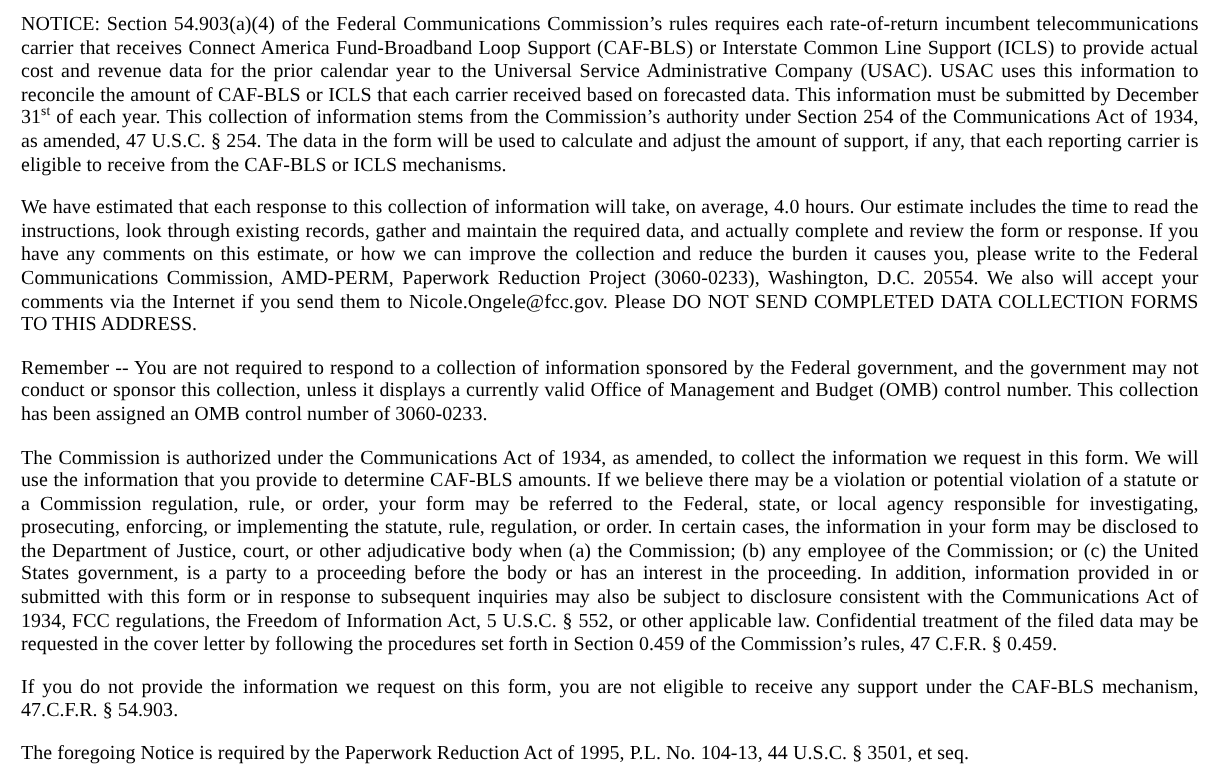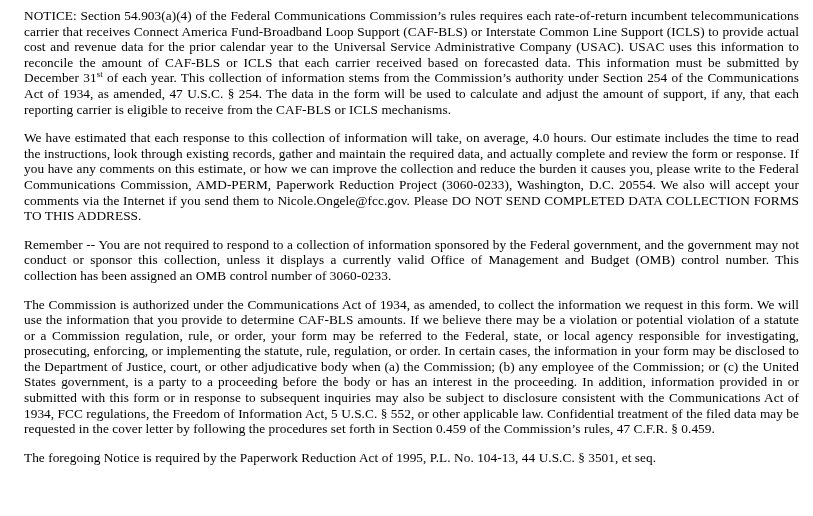--- a/index.html
+++ b/index.html
@@ -11,21 +11,21 @@
     height: 516px;
     background: #ffffff;
     font-family: "Liberation Serif", serif;
     color: #000000;
     overflow: hidden;
   }
   .page {
     box-sizing: border-box;
     width: 813px;
     height: 512px;
-    padding: 8px 14px 0 24px;
+    padding: 8px 14px 0 14px;
     background: #ffffff;
   }
   .para {
     font-size: 13.3px;
     line-height: 15.6px;
     text-align: justify;
     margin: 0 0 13px 0;
     letter-spacing: 0.05px;
   }
   .para:last-child {
@@ -41,15 +41,16 @@
 </style>
 </head>
 <body>
 
 <div class="page">
   <div id="paragraphs-container">
       <p class="para">NOTICE: Section 54.903(a)(4) of the Federal Communications Commission’s rules requires each rate-of-return incumbent telecommunications carrier that receives Connect America Fund-Broadband Loop Support (CAF-BLS) or Interstate Common Line Support (ICLS) to provide actual cost and revenue data for the prior calendar year to the Universal Service Administrative Company (USAC).  USAC uses this information to reconcile the amount of CAF-BLS or ICLS that each carrier received based on forecasted data.  This information must be submitted by December 31<span class="sup">st</span> of each year.  This collection of information stems from the Commission’s authority under Section 254 of the Communications Act of 1934, as amended, 47 U.S.C. § 254.  The data in the form will be used to calculate and adjust the amount of support, if any, that each reporting carrier is eligible to receive from the CAF-BLS  or  ICLS  mechanisms.</p>
       <p class="para">We have estimated that each response to this collection of information will take, on average, 4.0 hours. Our estimate includes the time to read the instructions, look through existing records, gather and maintain the required data, and actually complete and review the form or response. If you have any comments on this estimate, or how we can improve the collection and reduce the burden it causes you, please write to the Federal Communications Commission, AMD-PERM, Paperwork Reduction Project (3060-0233), Washington, D.C. 20554.  We also will accept your comments via the Internet if you send them to Nicole.Ongele@fcc.gov.  Please DO NOT SEND COMPLETED DATA COLLECTION FORMS TO THIS ADDRESS.</p>
       <p class="para">Remember -- You are not required to respond to a collection of information sponsored by the Federal government, and the government may not conduct or sponsor this collection, unless it displays a currently valid Office of Management and Budget (OMB) control number.  This collection has been assigned an OMB control number of 3060-0233.</p>
       <p class="para">The Commission is authorized under the Communications Act of 1934, as amended, to collect the information we request in this form. We will use the information that you provide to determine CAF-BLS amounts. If we believe there may be a violation or potential violation of a statute or a Commission regulation, rule, or order, your form may be referred to the Federal, state, or local agency responsible for investigating, prosecuting, enforcing, or implementing the statute, rule, regulation, or order. In certain cases, the information in your form may be disclosed to the Department of Justice, court, or other adjudicative body when (a) the Commission; (b) any employee of the Commission; or (c) the United States government, is a party to a proceeding before the body or has an interest in the proceeding. In addition, information provided in or submitted with this form or in response to subsequent inquiries may also be subject to disclosure consistent with the Communications Act of 1934, FCC regulations, the Freedom of Information Act, 5 U.S.C. § 552, or other applicable law. Confidential treatment of the filed data may be requested in the cover letter by following the procedures set forth in Section 0.459 of the Commission’s rules, 47 C.F.R. § 0.459.</p>
+      <p class="para">If you do not provide the information we request on this form, you are not eligible to receive any support under the CAF-BLS mechanism, 47.C.F.R. § 54.903.</p>
       <p class="para">The foregoing Notice is required by the Paperwork Reduction Act of 1995, P.L. No. 104-13, 44 U.S.C. § 3501, <span class="ital">et seq.</span></p>
     </div>
 </div>
 
 </body></html>

